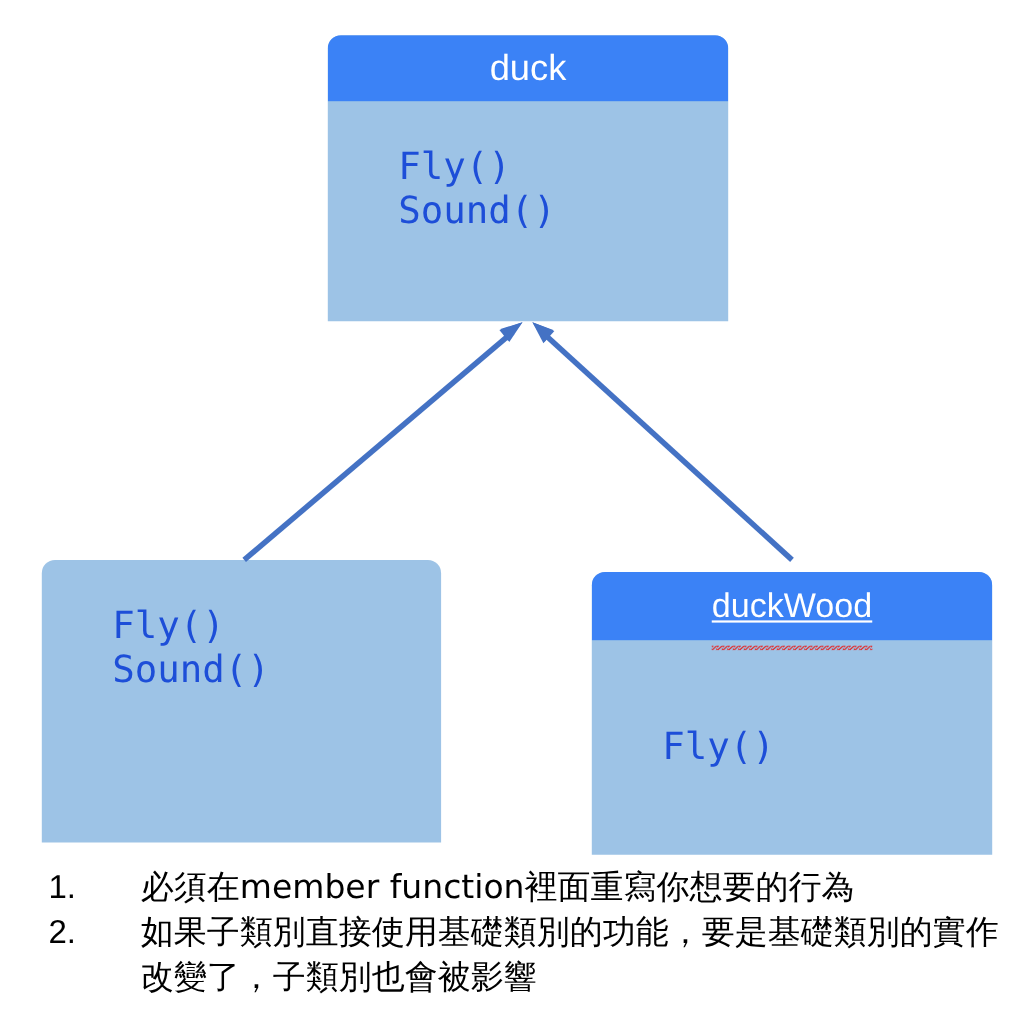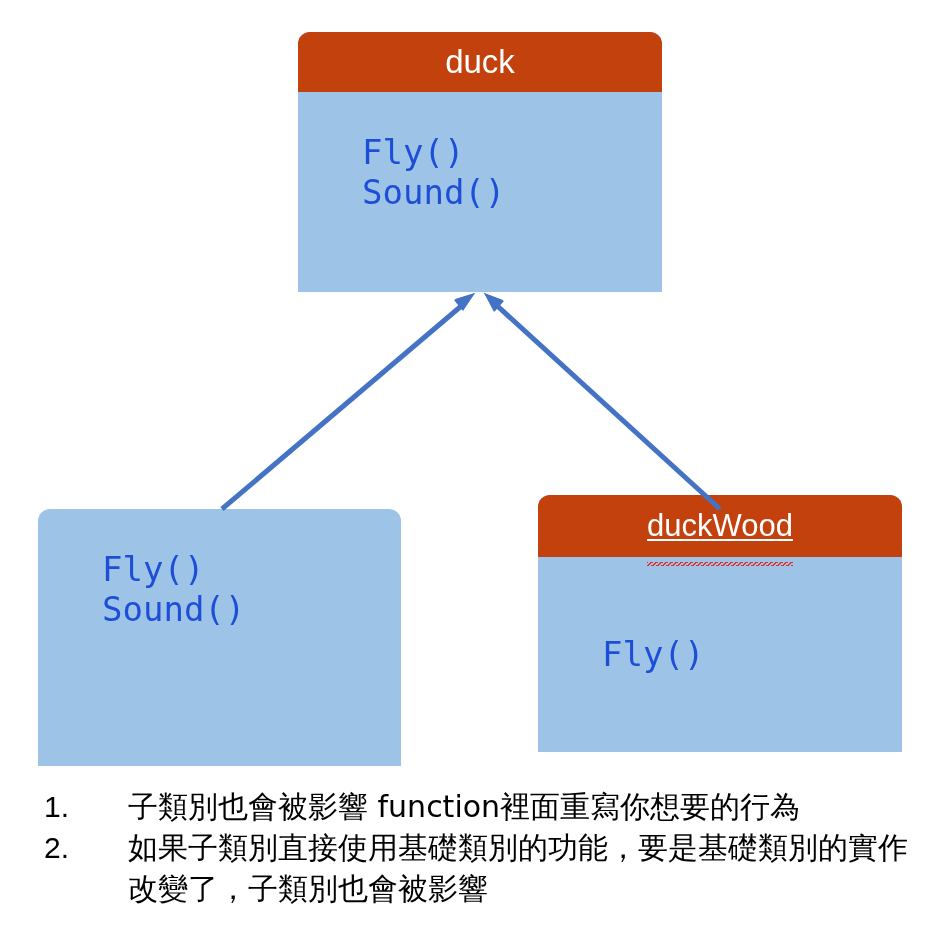--- a/index.html
+++ b/index.html
@@ -24,21 +24,21 @@
 
   
   .uml-box {
     position: absolute;
     box-sizing: border-box;
     border-radius: 12px 12px 0 0;
     overflow: hidden;
     background: #9DC3E6;
   }
   .uml-header {
-    background: #c2410c;
+    background: #3b82f6;
     color: #ffffff;
     text-align: center;
     box-sizing: border-box;
     font-family: "Liberation Sans", sans-serif;
     font-weight: 400;
     white-space: nowrap;
   }
   .uml-header-title {
     display: inline-block;
     position: relative;
@@ -102,21 +102,21 @@
     font-size: 31px;
   }
   #box-duckrc .uml-body {
     padding: 40px 0 0 24px;
     font-size: 34px;
   }
 
   
   #box-duckwood {
     left: 538px;
-    top: 495px;
+    top: 520px;
     width: 364px;
     height: 257px;
   }
   #box-duckwood .uml-header {
     height: 62px;
     line-height: 62px;
     font-size: 31px;
   }
   #box-duckwood .uml-body {
     padding: 77px 0 0 24px;
@@ -194,21 +194,21 @@
     <g>
       <line x1="720" y1="509" x2="493" y2="302" stroke="#4472C4" stroke-width="5"></line>
       <polygon points="484,293 495,311 503,300" fill="#4472C4"></polygon>
       <polygon points="484,293 494,312 504,301" fill="#4472C4"></polygon>
     </g>
   </svg>
 
   <div id="notes">
     <div class="note-row">
       <span class="note-marker">1.</span>
-      <span class="note-text">子類別也會被影響 function裡面重寫你想要的行為</span>
+      <span class="note-text">必須在member function裡面重寫你想要的行為</span>
     </div>
     <div class="note-row">
       <span class="note-marker">2.</span>
       <span class="note-text">如果子類別直接使用基礎類別的功能，要是基礎類別的實作改變了，子類別也會被影響</span>
     </div>
   </div>
 
 </div>
 
 </body></html>

